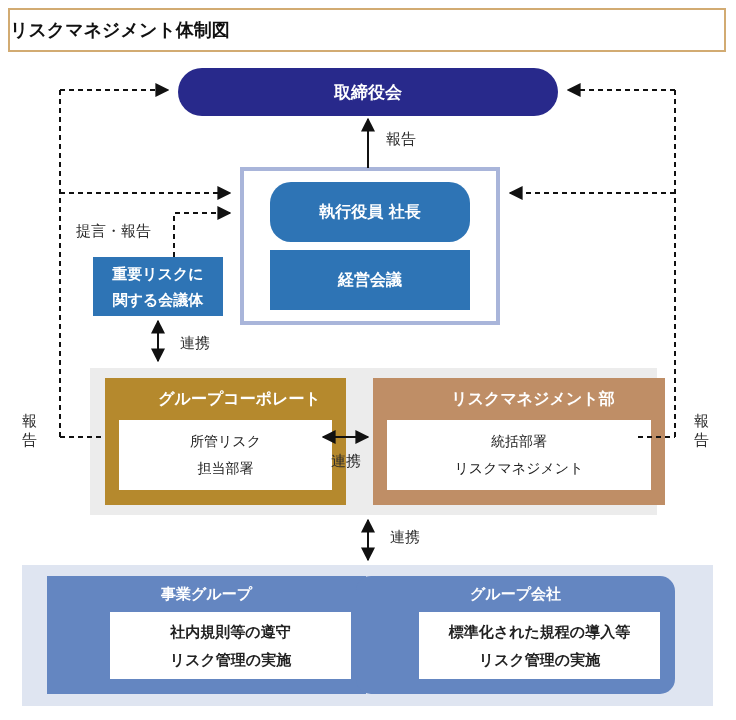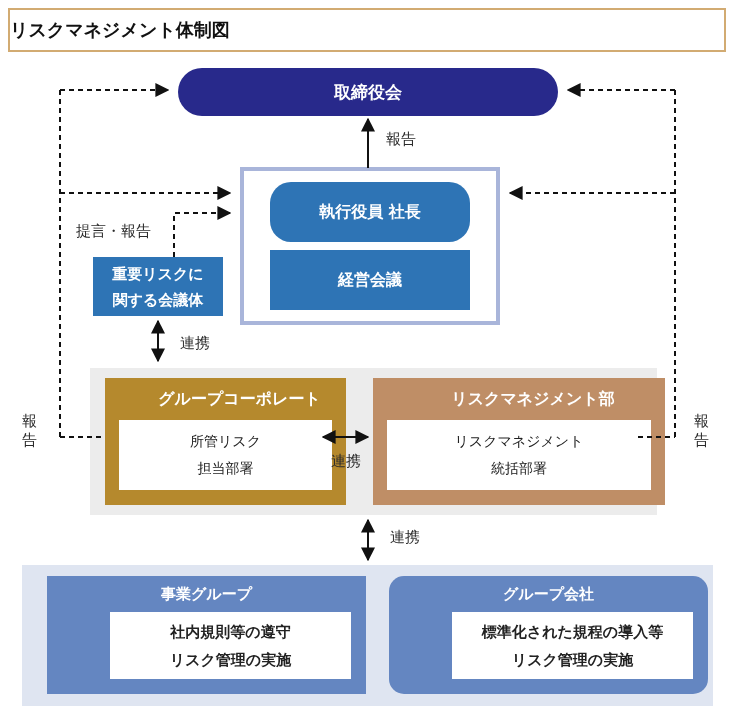--- a/index.html
+++ b/index.html
@@ -43,21 +43,21 @@
   .dept-tan{left:373px;width:264px;background:#bf8e66;}
 
   
   .panel-blue{left:22px;top:565px;width:691px;height:141px;background:#dfe5f1;}
   .bot{position:absolute;top:576px;width:319px;height:118px;background:#6486c1;}
   .bot .hdr{height:36px;line-height:36px;text-align:center;color:#fff;
     font-weight:bold;font-size:15px;}
   .bot .inner{position:absolute;left:15px;right:15px;top:36px;bottom:15px;
     background:#fff;text-align:center;font-weight:bold;font-size:15px;color:#222;
     display:flex;flex-direction:column;justify-content:center;line-height:28px;margin-left:48px;}
-  .bot-left{left:47px;} .bot-right{left:389px;border-radius:15px;}
+  .bot-left{left:47px;} .bot-right{left:356px;border-radius:15px;}
 
   
   .lbl{font-size:15px;color:#2b2b2b;white-space:nowrap;}
   .vlbl{font-size:15px;color:#2b2b2b;width:16px;line-height:19px;word-break:break-all;}
 
   svg.wires{left:0;top:0;pointer-events:none;}
 </style>
 </head>
 <body>
 
@@ -81,22 +81,22 @@
   <div class="dept dept-gold">
     <div class="hdr">グループコーポレート</div>
     <div class="inner">
       <span>所管リスク</span>
       <span>担当部署</span>
     </div>
   </div>
   <div class="dept dept-tan">
     <div class="hdr">リスクマネジメント部</div>
     <div class="inner">
+      <span>統括部署</span>
       <span>リスクマネジメント</span>
-      <span>統括部署</span>
     </div>
   </div>
 
   <div class="abs panel-blue"></div>
   <div class="bot bot-left">
     <div class="hdr">事業グループ</div>
     <div class="inner">
       <span>社内規則等の遵守</span>
       <span>リスク管理の実施</span>
     </div>

